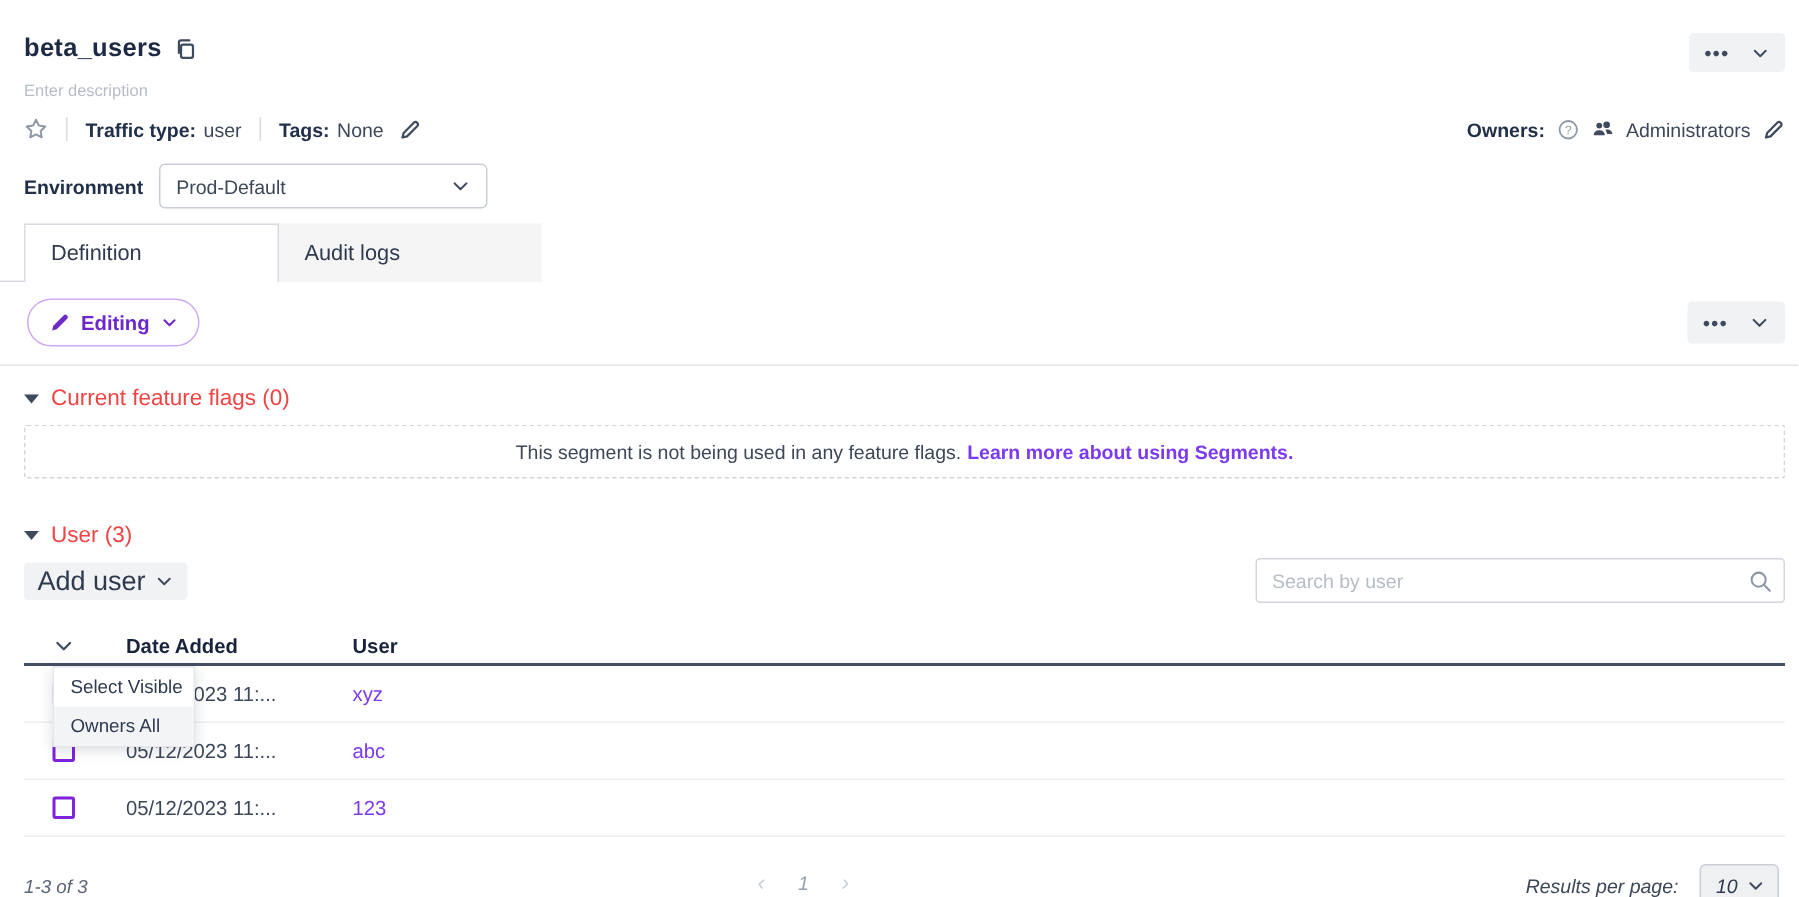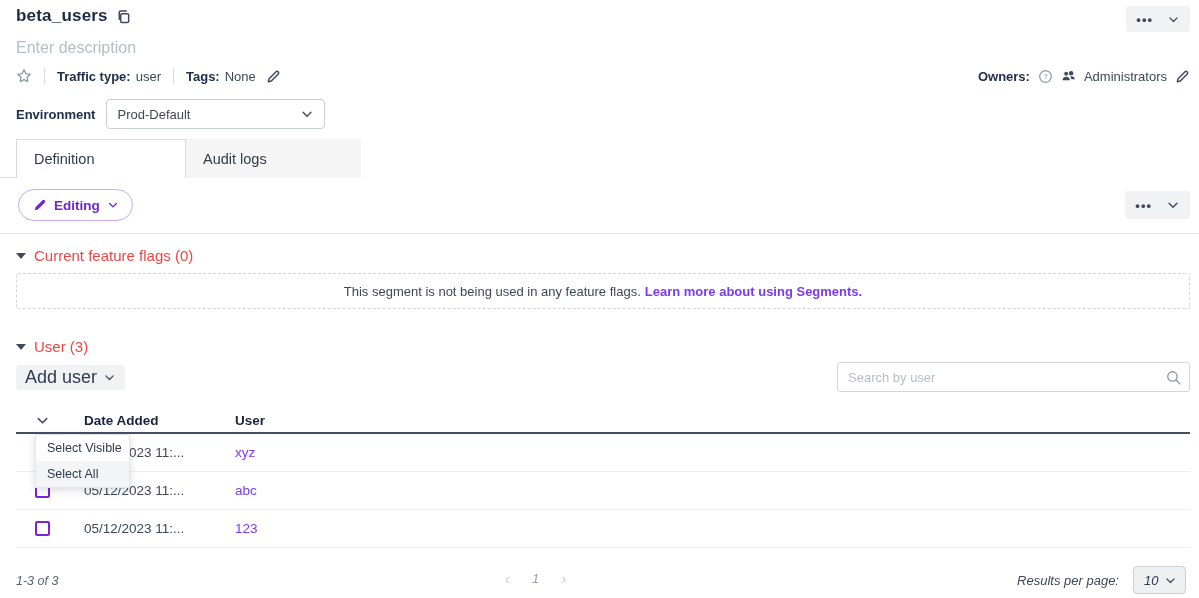--- a/index.html
+++ b/index.html
@@ -1,27 +1,27 @@
 <!DOCTYPE html>
 <html><head>
 <meta charset="utf-8">
 <style>
   * { margin:0; padding:0; box-sizing:border-box; }
   html,body { width:1199px; height:598px; background:#fff; font-family:"Liberation Sans", sans-serif; color:#3d4758; overflow:hidden; }
-  .page { position:relative; width:1199px; height:598px; padding:6px 9px 0 16px;border-radius:11px; }
+  .page { position:relative; width:1199px; height:598px; padding:22px 9px 0 16px;border-radius:11px; }
 
   
   .title-row { display:flex; align-items:flex-start; justify-content:space-between; }
   .title-left { display:flex; align-items:center; gap:8px; }
   .page-title { font-size:17px; font-weight:700; color:#1e2a44; letter-spacing:.2px; }
   .icn { display:inline-flex; align-items:center; justify-content:center; }
   .icn svg { display:block; }
   .actions-box { background:#f1f2f4; border-radius:3px; height:26px; display:flex; align-items:center; padding:0 10px; gap:14px; cursor:pointer; }
   .dots { color:#3f4a5f; font-size:13px; font-weight:700; letter-spacing:1px; line-height:1; }
-  .desc { margin-top:7px; font-size:16px; color:#b7bdc6; }
+  .desc { margin-top:7px; font-size:11px; color:#b7bdc6; }
 
   .meta-row { margin-top:11px; display:flex; align-items:center; justify-content:space-between; }
   .meta-left, .meta-right { display:flex; align-items:center; }
   .meta-left { gap:12px; }
   .vdiv { width:1px; height:16px; background:#d8dce2; }
   .meta-item { font-size:13px; color:#3d4758; display:flex; align-items:center; gap:5px; }
   .meta-item b { color:#222f49; font-weight:700; }
   .meta-right { gap:8px; font-size:13px; }
   .meta-right b { color:#222f49; font-weight:700; }
 
@@ -265,21 +265,21 @@
     <div class="trow">
       <div class="col-check">
           <span class="checkbox"></span>
         </div>
       <div class="col-date date-cell">05/12/2023 11:...</div>
       <div class="col-user"><a class="user-link">123</a></div>
     </div>
 
     <div class="select-menu">
       <div class="mi">Select Visible</div>
-      <div class="mi hover">Select All</div>
+      <div class="mi hover">Owners All</div>
     </div>
   </div>
 
   <div class="footer">
     <span class="count">1-3 of 3</span>
     <div class="pager">
       <span class="pg-arrow">‹</span>
       <span class="pg-num">1</span>
       <span class="pg-arrow">›</span>
     </div>

